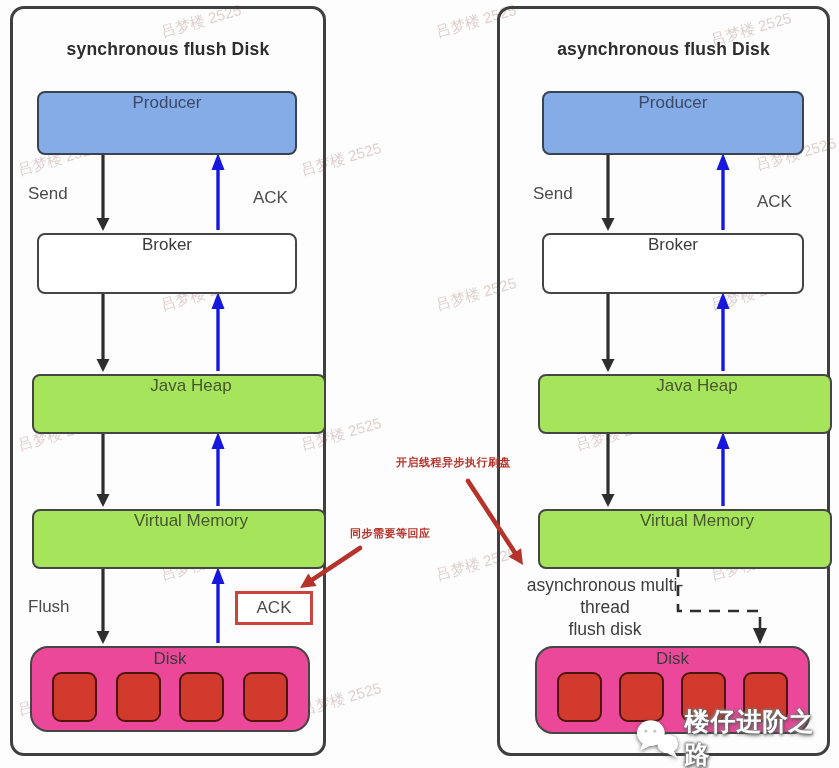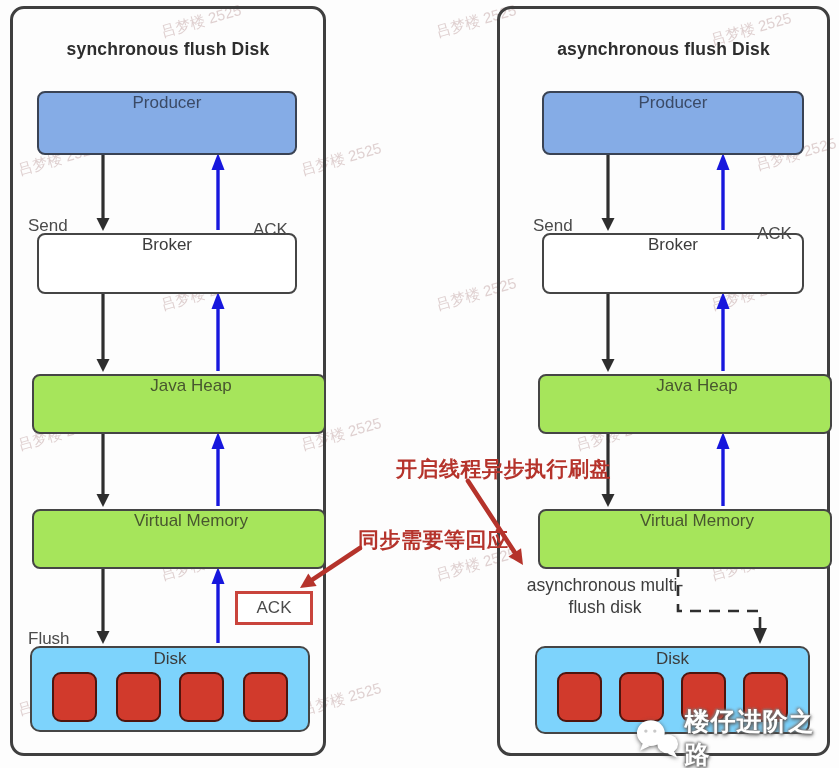--- a/index.html
+++ b/index.html
@@ -23,37 +23,37 @@
   .node.green{background:var(--green-fill);color:var(--green-text);padding-left:24px;}
   #l-producer{left:37px;top:91px;width:256px;height:60px;}
   #l-broker{left:37px;top:233px;width:256px;height:57px;}
   #l-heap{left:32px;top:374px;width:266px;height:56px;}
   #l-vm{left:32px;top:509px;width:266px;height:56px;}
   #r-producer{left:542px;top:91px;width:258px;height:60px;}
   #r-broker{left:542px;top:233px;width:258px;height:57px;}
   #r-heap{left:538px;top:374px;width:266px;height:56px;}
   #r-vm{left:538px;top:509px;width:266px;height:56px;}
   
-  .disk-box{position:absolute;border:2.5px solid var(--box-border);border-radius:10px;background:#7dd3fc;box-sizing:border-box;}
+  .disk-box{position:absolute;border:2.5px solid var(--box-border);border-radius:18px;background:#ec4899;box-sizing:border-box;}
   #l-disk{left:30px;top:646px;width:280px;height:86px;}
   #r-disk{left:535px;top:646px;width:275px;height:88px;}
   .disk-label{text-align:center;font-size:17px;color:var(--text-dark);margin-top:1px;}
   .chips{display:flex;justify-content:space-between;padding:3px 20px 0 20px;}
   .chip{width:45px;height:50px;background:var(--chip-fill);border:2.5px solid var(--chip-border);border-radius:9px;box-sizing:border-box;}
   
-  .flow-label{position:absolute;font-size:17px;color:#4b4b4b;margin-top:32px;}
+  .flow-label{position:absolute;font-size:17px;color:#4b4b4b;}
   #l-send{left:28px;top:184px;} #l-ack{left:253px;top:188px;} #l-flush{left:28px;top:597px;}
   #r-send{left:533px;top:184px;} #r-ack{left:757px;top:192px;}
   
   .ack-box{position:absolute;left:235px;top:591px;width:78px;height:34px;border:3px solid var(--ack-box-border);
     background:#fff;display:flex;align-items:center;justify-content:center;font-size:17px;color:#4b4b4b;box-sizing:border-box;}
   
-  .red-note{position:absolute;color:var(--red-annotation);font-weight:bold;font-size:21px;white-space:nowrap;letter-spacing:.5px;text-align:center;}
+  .red-note{position:absolute;color:var(--red-annotation);font-weight:bold;font-size:11px;white-space:nowrap;letter-spacing:.5px;text-align:center;}
   #note-async{left:396px;top:455px;}
-  #note-sync{left:358px;top:526px;}
+  #note-sync{left:350px;top:526px;}
   
   .async-text{position:absolute;left:494px;top:574px;width:222px;text-align:center;font-size:17.5px;color:#3d3d3d;line-height:22px;}
   
   .watermark{position:absolute;font-size:15px;color:var(--watermark);transform:rotate(-16deg);white-space:nowrap;pointer-events:none;}
   
   .brand{position:absolute;left:634px;top:705px;display:flex;align-items:center;gap:3px;}
   .brand-icon{filter:drop-shadow(0 1px 2px rgba(70,70,70,.85));}
   .brand-text{color:#fff;font-size:25px;font-weight:bold;letter-spacing:1px;
     text-shadow:0 0 2px #7a7a7a,1px 1px 3px #555,-1px -1px 3px #888,0 2px 4px rgba(80,80,80,.7);}
   
@@ -212,20 +212,21 @@
   </div>
 <div class="node green" id="r-vm">
     <span>Virtual Memory</span>
   </div>
 
 <div class="flow-label" id="r-send">Send</div>
 <div class="flow-label" id="r-ack">ACK</div>
 
 <div class="async-text">
   <div>asynchronous multi-</div>
+  <div>thread</div>
   <div>flush disk</div>
 </div>
 
 <div class="disk-box" id="r-disk">
   <div class="disk-label">Disk</div>
   <div class="chips">
     <div class="chip"></div>
     <div class="chip"></div>
     <div class="chip"></div>
     <div class="chip"></div>

